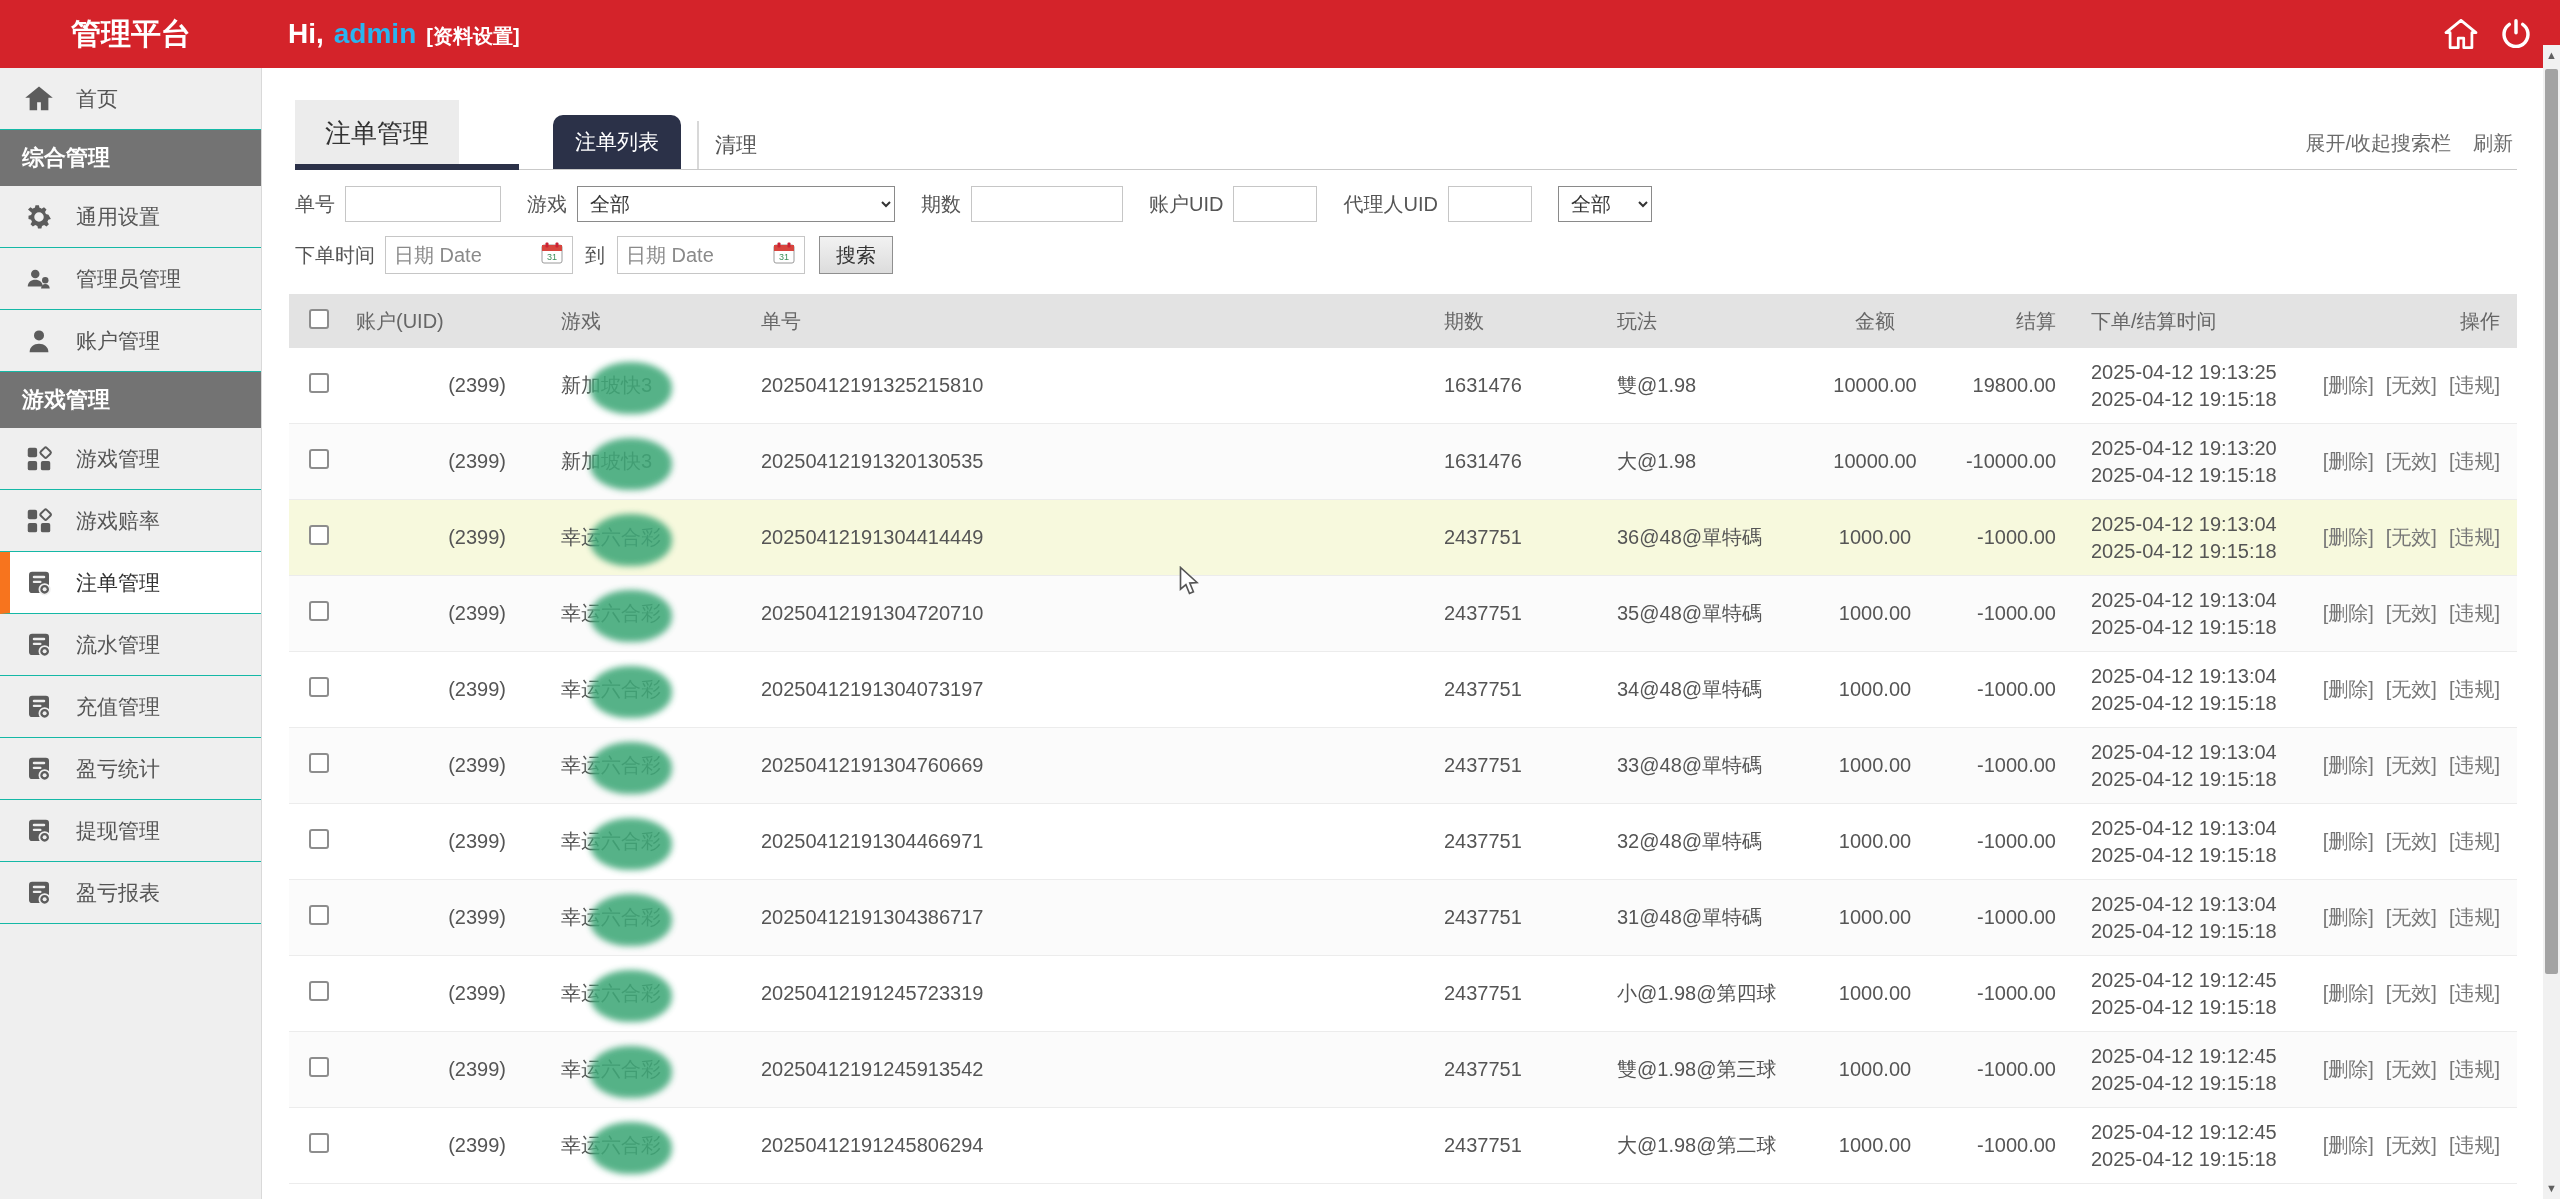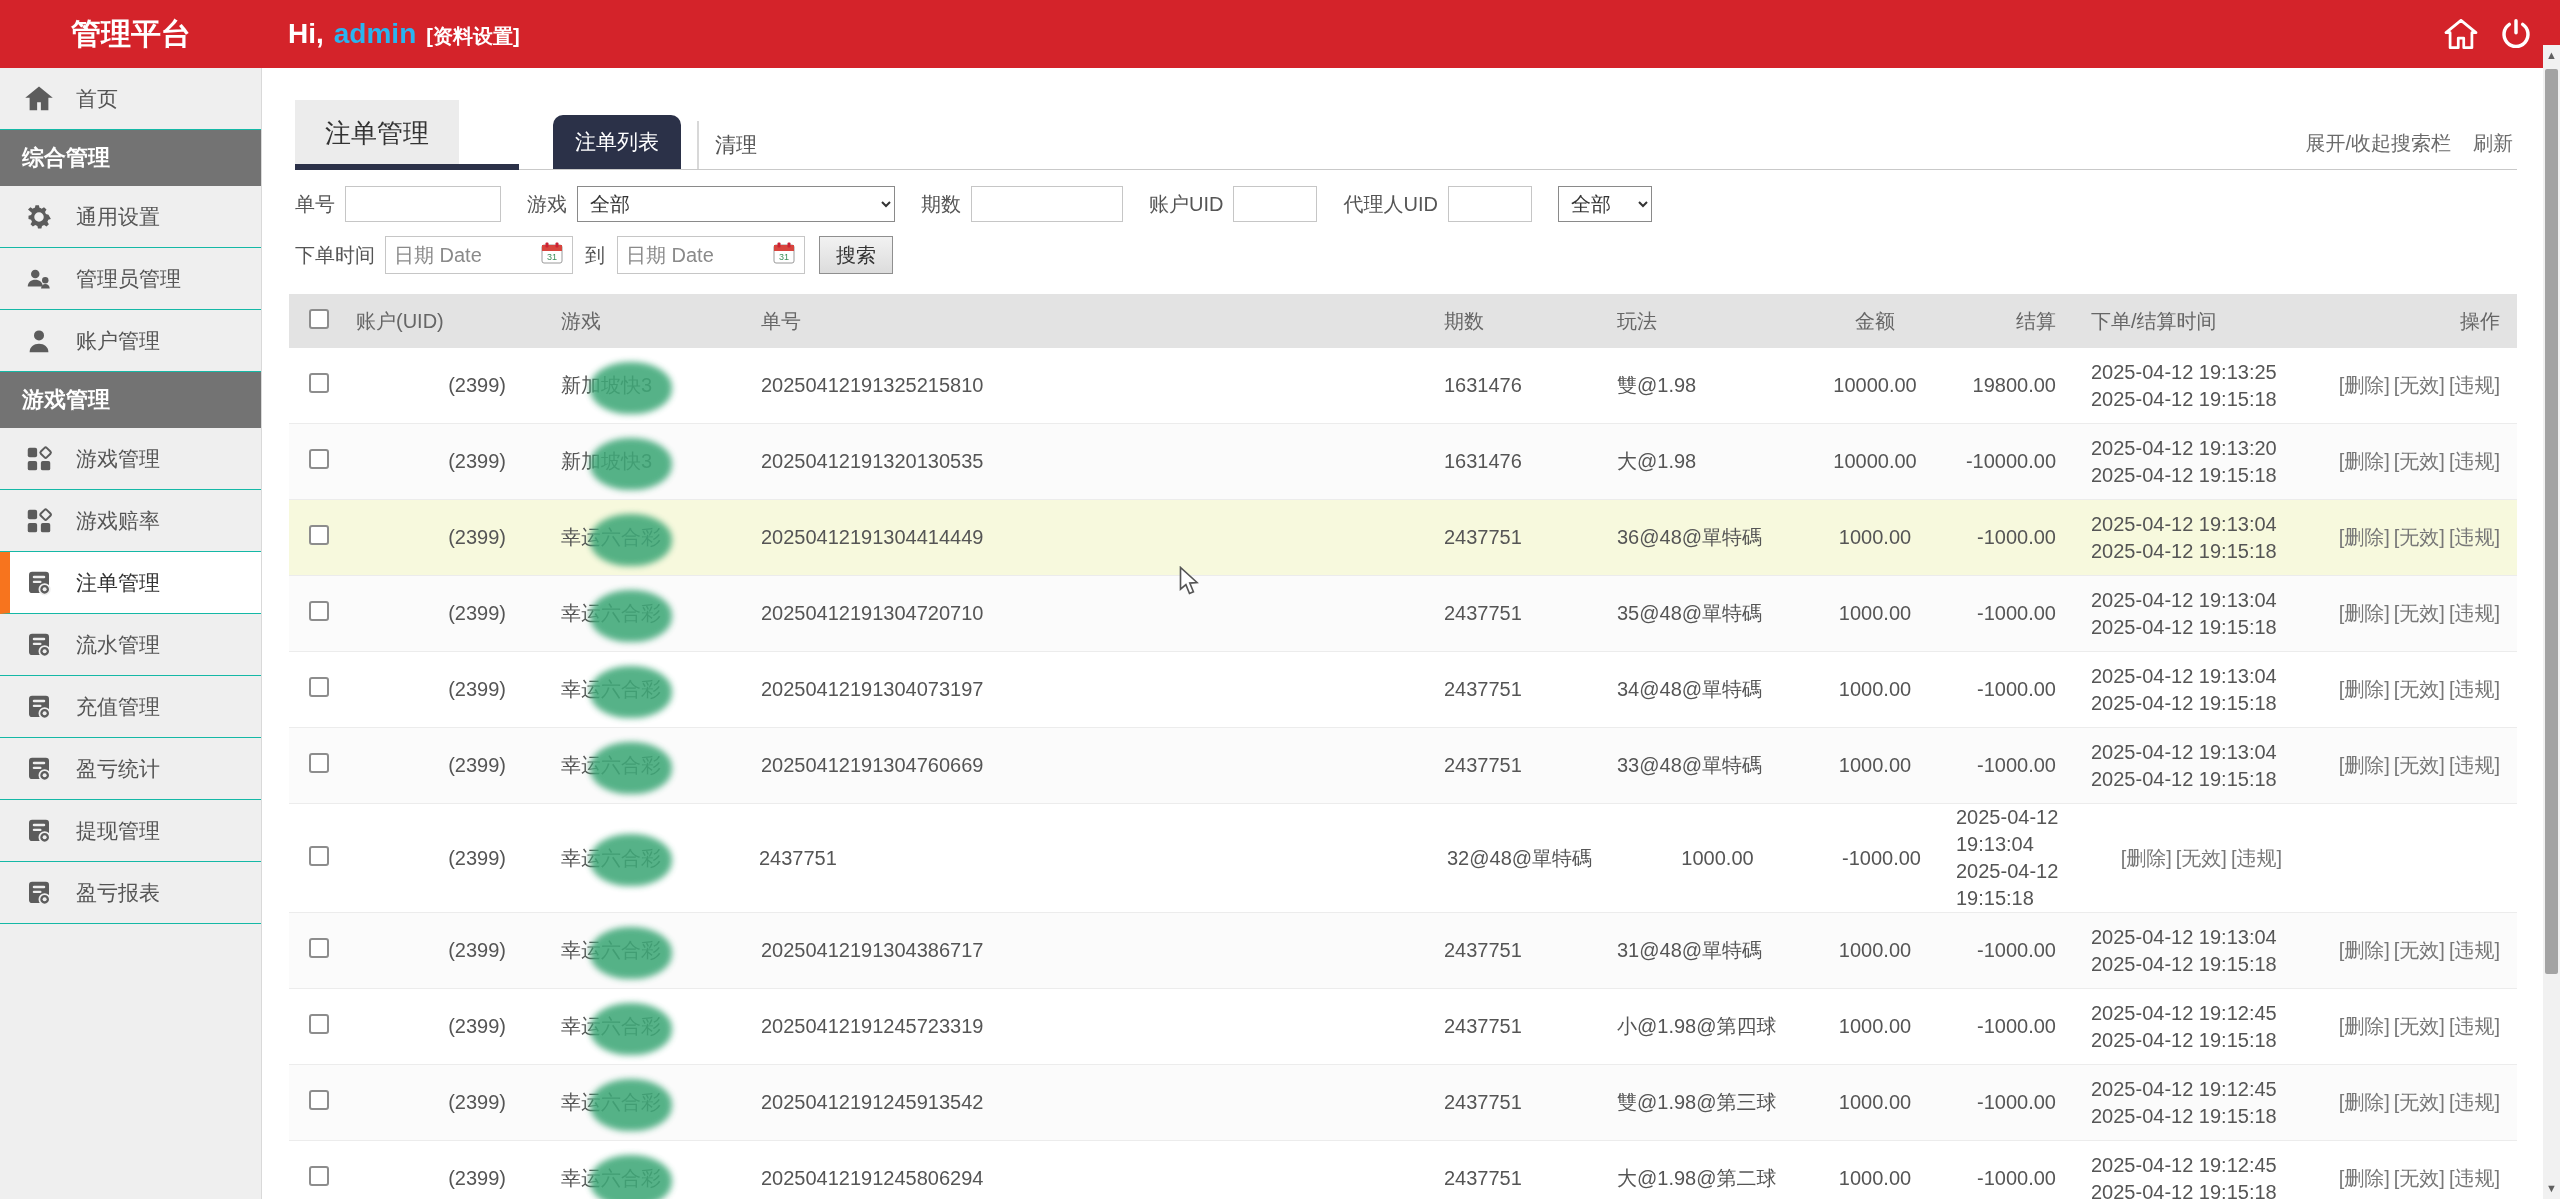--- a/index.html
+++ b/index.html
@@ -85,21 +85,21 @@
   .blob { position:absolute; left:46px; top:50%; transform:translateY(-46%);
     width:82px; height:52px; background:#3fa878; opacity:.88; border-radius:48%;
     filter:blur(3px); pointer-events:none; }
   .c-order { padding-left:2px; }
   .c-period{ padding-left:0; }
   .c-play  { padding-left:3px; }
   .c-amount{ text-align:center; padding-right:8px; }
   .c-settle{ text-align:right; padding-right:8px; }
   .c-time  { padding-left:27px; line-height:27px; font-size:20px; }
   .c-ops   { text-align:right; padding-right:17px; white-space:nowrap; }
-  .op-link { color:#777; cursor:pointer; margin-left:4px; }
+  .op-link { color:#777; cursor:pointer; margin-left:12px; }
 
   
   .cursor { position:absolute; left:1178px; top:566px; z-index:50; pointer-events:none; }
 </style>
 </head>
 <body>
 
 <div class="topbar">
   <div class="brand">管理平台</div>
   <div class="greeting">
@@ -481,20 +481,21 @@
     <div class="cell c-ops"><span class="op-link">[删除]</span><span class="op-link">[无效]</span><span class="op-link">[违规]</span></div>
   </div>
 
   <div class="trow">
     <div class="cell c-check"><span class="checkbox"></span></div>
     <div class="cell c-uid">(2399)</div>
     <div class="cell c-game">
       <span class="game-text">幸运六合彩</span>
       <span class="blob"></span>
     </div>
+    <div class="cell c-order">20250412191304466971</div>
     <div class="cell c-period">2437751</div>
     <div class="cell c-play">32@48@單特碼</div>
     <div class="cell c-amount">1000.00</div>
     <div class="cell c-settle">-1000.00</div>
     <div class="cell c-time">
       <div>2025-04-12 19:13:04</div>
       <div>2025-04-12 19:15:18</div>
     </div>
     <div class="cell c-ops"><span class="op-link">[删除]</span><span class="op-link">[无效]</span><span class="op-link">[违规]</span></div>
   </div>

